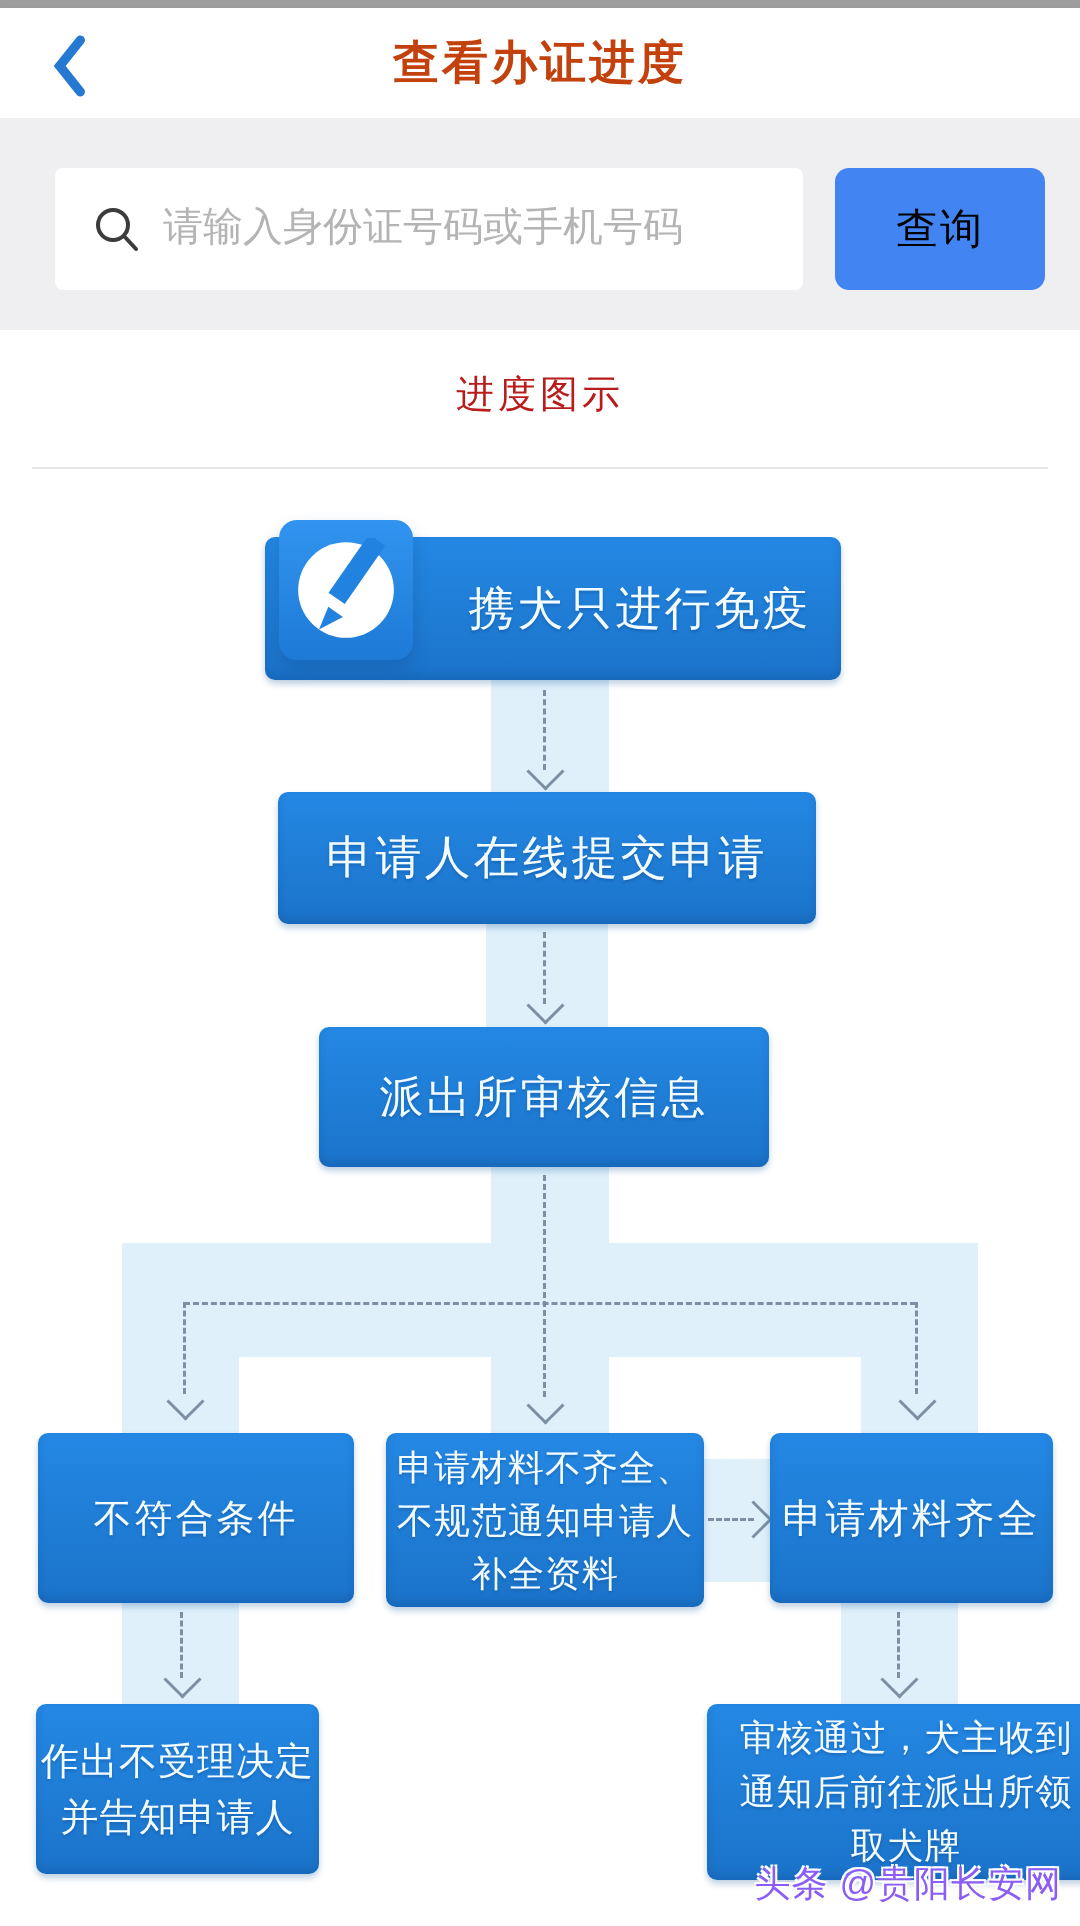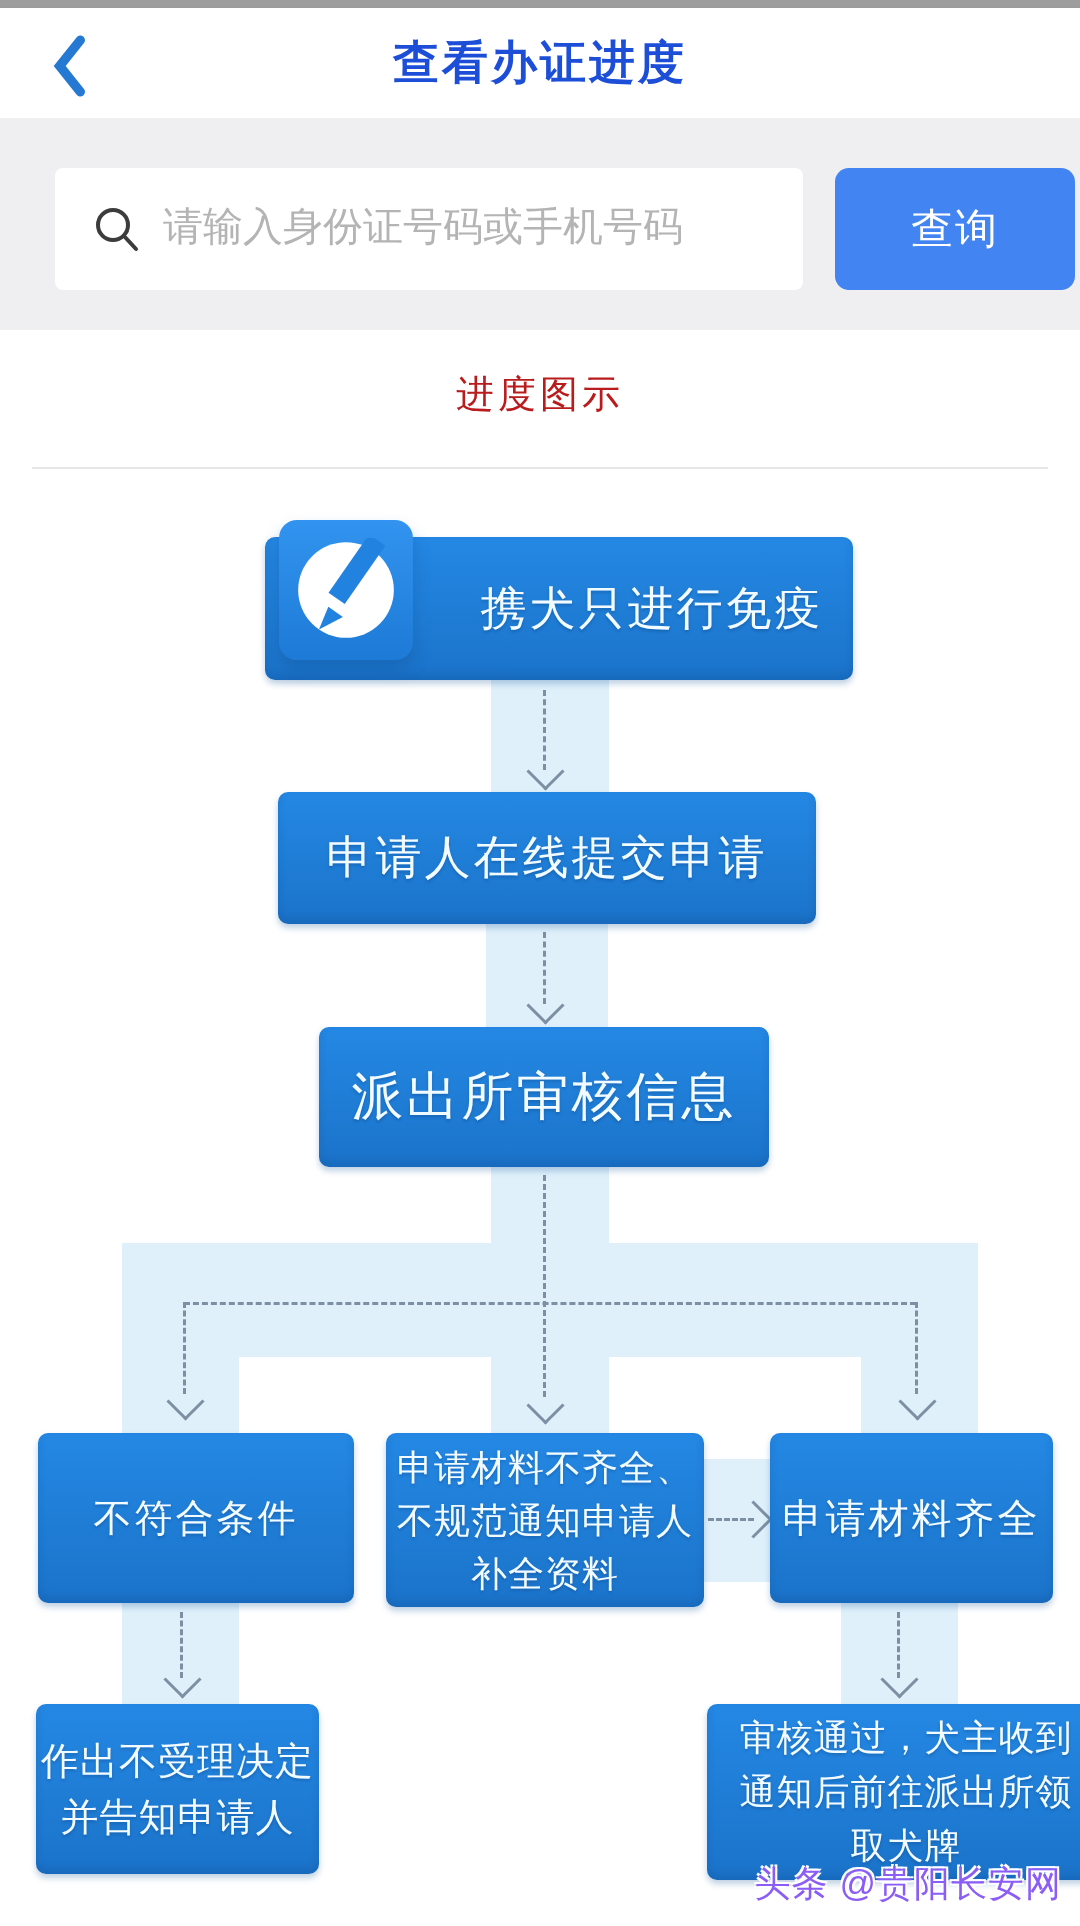--- a/index.html
+++ b/index.html
@@ -11,32 +11,32 @@
   .abs{position:absolute;}
 
   
   .top-strip{left:0;top:0;width:1080px;height:8px;background:#9d9d9d;}
 
   
   .header{left:0;top:8px;width:1080px;height:110px;background:#fff;
           border-bottom:1px solid #ececec;box-shadow:0 2px 6px rgba(0,0,0,.05);}
   .back-btn{left:40px;top:26px;width:60px;height:64px;display:flex;align-items:center;justify-content:center;cursor:pointer;}
   .page-title{left:0;top:0;width:1080px;height:110px;display:flex;align-items:center;justify-content:center;
-              font-size:46px;font-weight:600;color:#1d4ed8;letter-spacing:3px;}
+              font-size:46px;font-weight:600;color:#c2410c;letter-spacing:3px;}
 
   
   .search-section{left:0;top:118px;width:1080px;height:212px;background:#efeff1;}
   .search-input-wrap{left:55px;top:50px;width:748px;height:122px;background:#fff;border-radius:8px;
                      display:flex;align-items:center;}
   .search-icon{margin-left:36px;flex:0 0 auto;display:flex;}
   .search-input{border:none;outline:none;background:transparent;flex:1;margin-left:18px;margin-right:16px;
                 font-size:40px;color:#444;font-family:Liberation Mono, monospace;}
   .search-input::placeholder{color:#b4b4b4;}
-  .query-btn{left:835px;top:50px;width:240px;height:122px;background:#4284f2;border-radius:14px;border:none;
-             color:#ffffff;font-size:42px;font-family:inherit;letter-spacing:2px;cursor:pointer;
+  .query-btn{left:835px;top:50px;width:210px;height:122px;background:#4284f2;border-radius:14px;border:none;
+             color:#000000;font-size:42px;font-family:inherit;letter-spacing:2px;cursor:pointer;
              display:flex;align-items:center;justify-content:center;}
 
   
   .section-title{left:0;top:368px;width:1080px;height:52px;display:flex;align-items:center;justify-content:center;
                  font-size:38px;color:#b91c1c;letter-spacing:4px;}
   .divider{left:32px;top:467px;width:1016px;height:2px;background:#e7e7e7;}
 
   
   .band{background:#dff0fb;}
   .vdash{width:0;border-left:3px dashed #7d8fa2;}
@@ -122,37 +122,37 @@
 
   <div class="abs hdash" style="left:708px;top:1518px;width:46px;"></div>
   <div class="abs arrow-right" style="left:740px;top:1506px;"></div>
 
   <div class="abs vdash" style="left:180px;top:1612px;height:66px;"></div>
   <div class="abs arrow-down" style="left:169px;top:1666px;"></div>
 
   <div class="abs vdash" style="left:897px;top:1612px;height:66px;"></div>
   <div class="abs arrow-down" style="left:886px;top:1666px;"></div>
 
-  <div class="abs flow-node" style="left:265px;top:537px;width:572px;height:143px;font-size:46px;padding-left:16px;">
+  <div class="abs flow-node" style="left:265px;top:537px;width:572px;height:143px;font-size:46px;padding-left:4px;">
     <span style="margin-left:170px;">携犬只进行免疫</span>
   </div>
 
   <div class="abs icon-tile" style="left:279px;top:520px;width:134px;height:140px;">
     <svg width="104" height="104" viewBox="0 0 100 100">
       <circle cx="50" cy="50" r="46" fill="#ffffff"></circle>
       <line x1="80" y1="2" x2="41" y2="58" stroke="#2182df" stroke-width="19"></line>
       <polygon points="33,66 24,88 47,76" fill="#2182df"></polygon>
     </svg>
   </div>
 
   <div class="abs flow-node" style="left:278px;top:792px;width:538px;height:132px;font-size:46px;">
     <span>申请人在线提交申请</span>
   </div>
 
-  <div class="abs flow-node" style="left:319px;top:1027px;width:450px;height:140px;font-size:52px;justify-content:center;">
+  <div class="abs flow-node" style="left:319px;top:1027px;width:450px;height:140px;font-size:44px;justify-content:center;">
     <span>派出所审核信息</span>
   </div>
 
   <div class="abs flow-node" style="left:38px;top:1433px;width:316px;height:170px;font-size:38px;">
     <span>不符合条件</span>
   </div>
 
   <div class="abs flow-node" style="left:386px;top:1433px;width:318px;height:174px;font-size:36px;line-height:53px;letter-spacing:1px;">
     <span>申请材料不齐全、</span>
     <span>不规范通知申请人</span>

